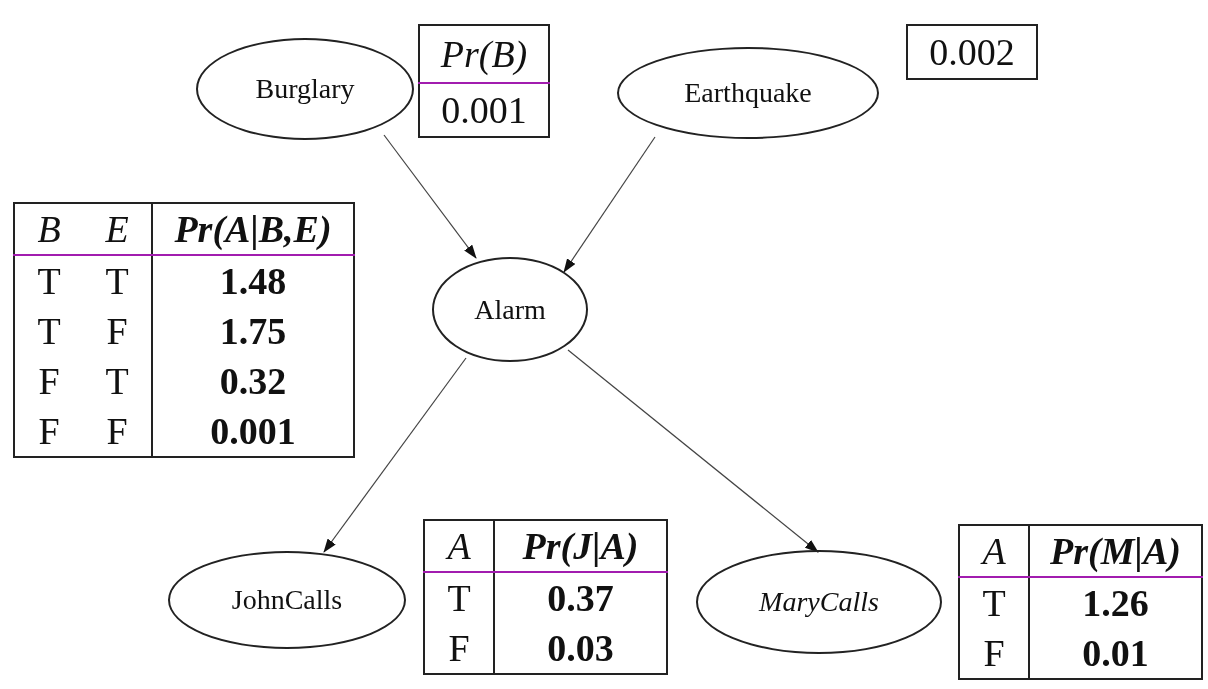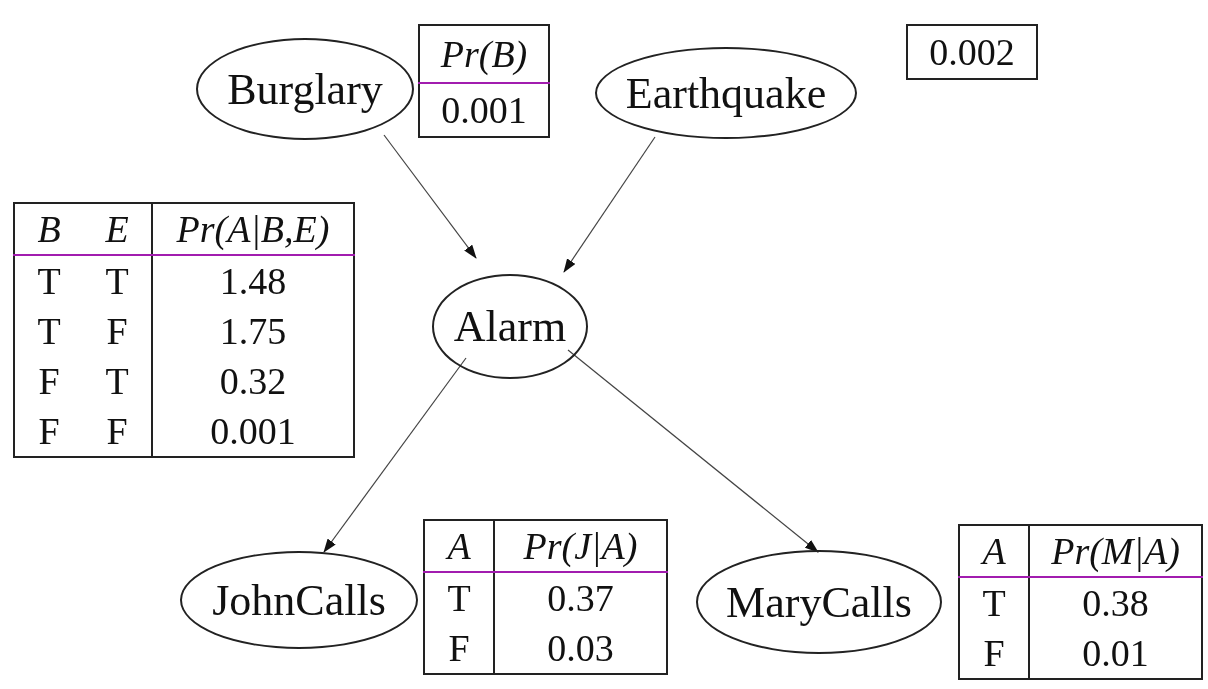--- a/index.html
+++ b/index.html
@@ -1,25 +1,25 @@
 <!DOCTYPE html>
 <html><head>
   <meta charset="utf-8">
   <style>
     html, body { margin: 0; padding: 0; background: #ffffff; }
     body { width: 1208px; height: 689px; position: relative; overflow: hidden;
            font-family: "Liberation Serif", "DejaVu Serif", serif; color: #111; }
     svg.edges { position: absolute; left: 0; top: 0; width: 1208px; height: 689px; }
     .node { position: absolute; border: 2px solid #222; border-radius: 50%; box-sizing: border-box;
             display: flex; align-items: center; justify-content: center; background: transparent;
-            font-size: 44px; }
+            font-size: 28px; }
     .cpt { position: absolute; border-collapse: collapse; border: 2px solid #222; font-size: 38px; }
     .cpt td, .cpt th { padding: 0 8px; text-align: center; font-weight: normal; line-height: 50px; }
     .cpt th { font-style: italic; border-bottom: 2px solid #a21caf; }
-    .cpt .sep { border-left: 2px solid #222; }
+    .cpt .sep { border-left: 2px solid #222; font-weight: bold; }
     .prior th { line-height: 56px; }
     .prior td { line-height: 52px; }
   </style>
 </head>
 <body>
 
 <svg class="edges">
   <defs>
     <marker id="arrow" markerWidth="14" markerHeight="10" refX="13" refY="5" orient="auto" markerUnits="userSpaceOnUse">
       <path d="M0,0 L14,5 L0,10 z" fill="#111"></path>
@@ -27,30 +27,30 @@
   </defs>
   <line x1="384" y1="135" x2="476" y2="258" stroke="#444" stroke-width="1.2" marker-end="url(#arrow)"></line>
   <line x1="655" y1="137" x2="564" y2="272" stroke="#444" stroke-width="1.2" marker-end="url(#arrow)"></line>
   <line x1="466" y1="358" x2="324" y2="552" stroke="#444" stroke-width="1.2" marker-end="url(#arrow)"></line>
   <line x1="568" y1="350" x2="818" y2="552" stroke="#444" stroke-width="1.2" marker-end="url(#arrow)"></line>
 </svg>
 
 <div class="node" style="left:196px;top:38px;width:218px;height:102px;">
   <span>Burglary</span>
 </div>
-<div class="node" style="left:595px;top:47px;width:262px;height:92px;">
+<div class="node" style="left:617px;top:47px;width:262px;height:92px;">
   <span>Earthquake</span>
 </div>
-<div class="node" style="left:432px;top:274px;width:156px;height:105px;">
+<div class="node" style="left:432px;top:257px;width:156px;height:105px;">
   <span>Alarm</span>
 </div>
-<div class="node" style="left:180px;top:551px;width:238px;height:98px;">
+<div class="node" style="left:168px;top:551px;width:238px;height:98px;">
   <span>JohnCalls</span>
 </div>
-<div class="node" style="left:696px;top:550px;width:246px;height:104px;">
+<div class="node" style="left:696px;top:550px;width:246px;height:104px;font-style:italic;">
   <span>MaryCalls</span>
 </div>
 
 <table class="cpt prior" style="left:418px;top:24px;width:132px;">
   <tbody>
       <tr>
         <th>Pr(B)</th>
       </tr>
   <tr>
         <td>0.001</td>
@@ -114,20 +114,20 @@
   </table>
 
 <table class="cpt" style="left:958px;top:524px;width:245px;">
   <tbody>
       <tr>
     <th style="width:52px;">A</th>
     <th class="sep">Pr(M|A)</th>
   </tr>
   <tr>
     <td>T</td>
-    <td class="sep">0.38</td>
+    <td class="sep">1.26</td>
   </tr>
   <tr>
     <td>F</td>
     <td class="sep">0.01</td>
   </tr>
 </tbody>
   </table>
 
 </body></html>

